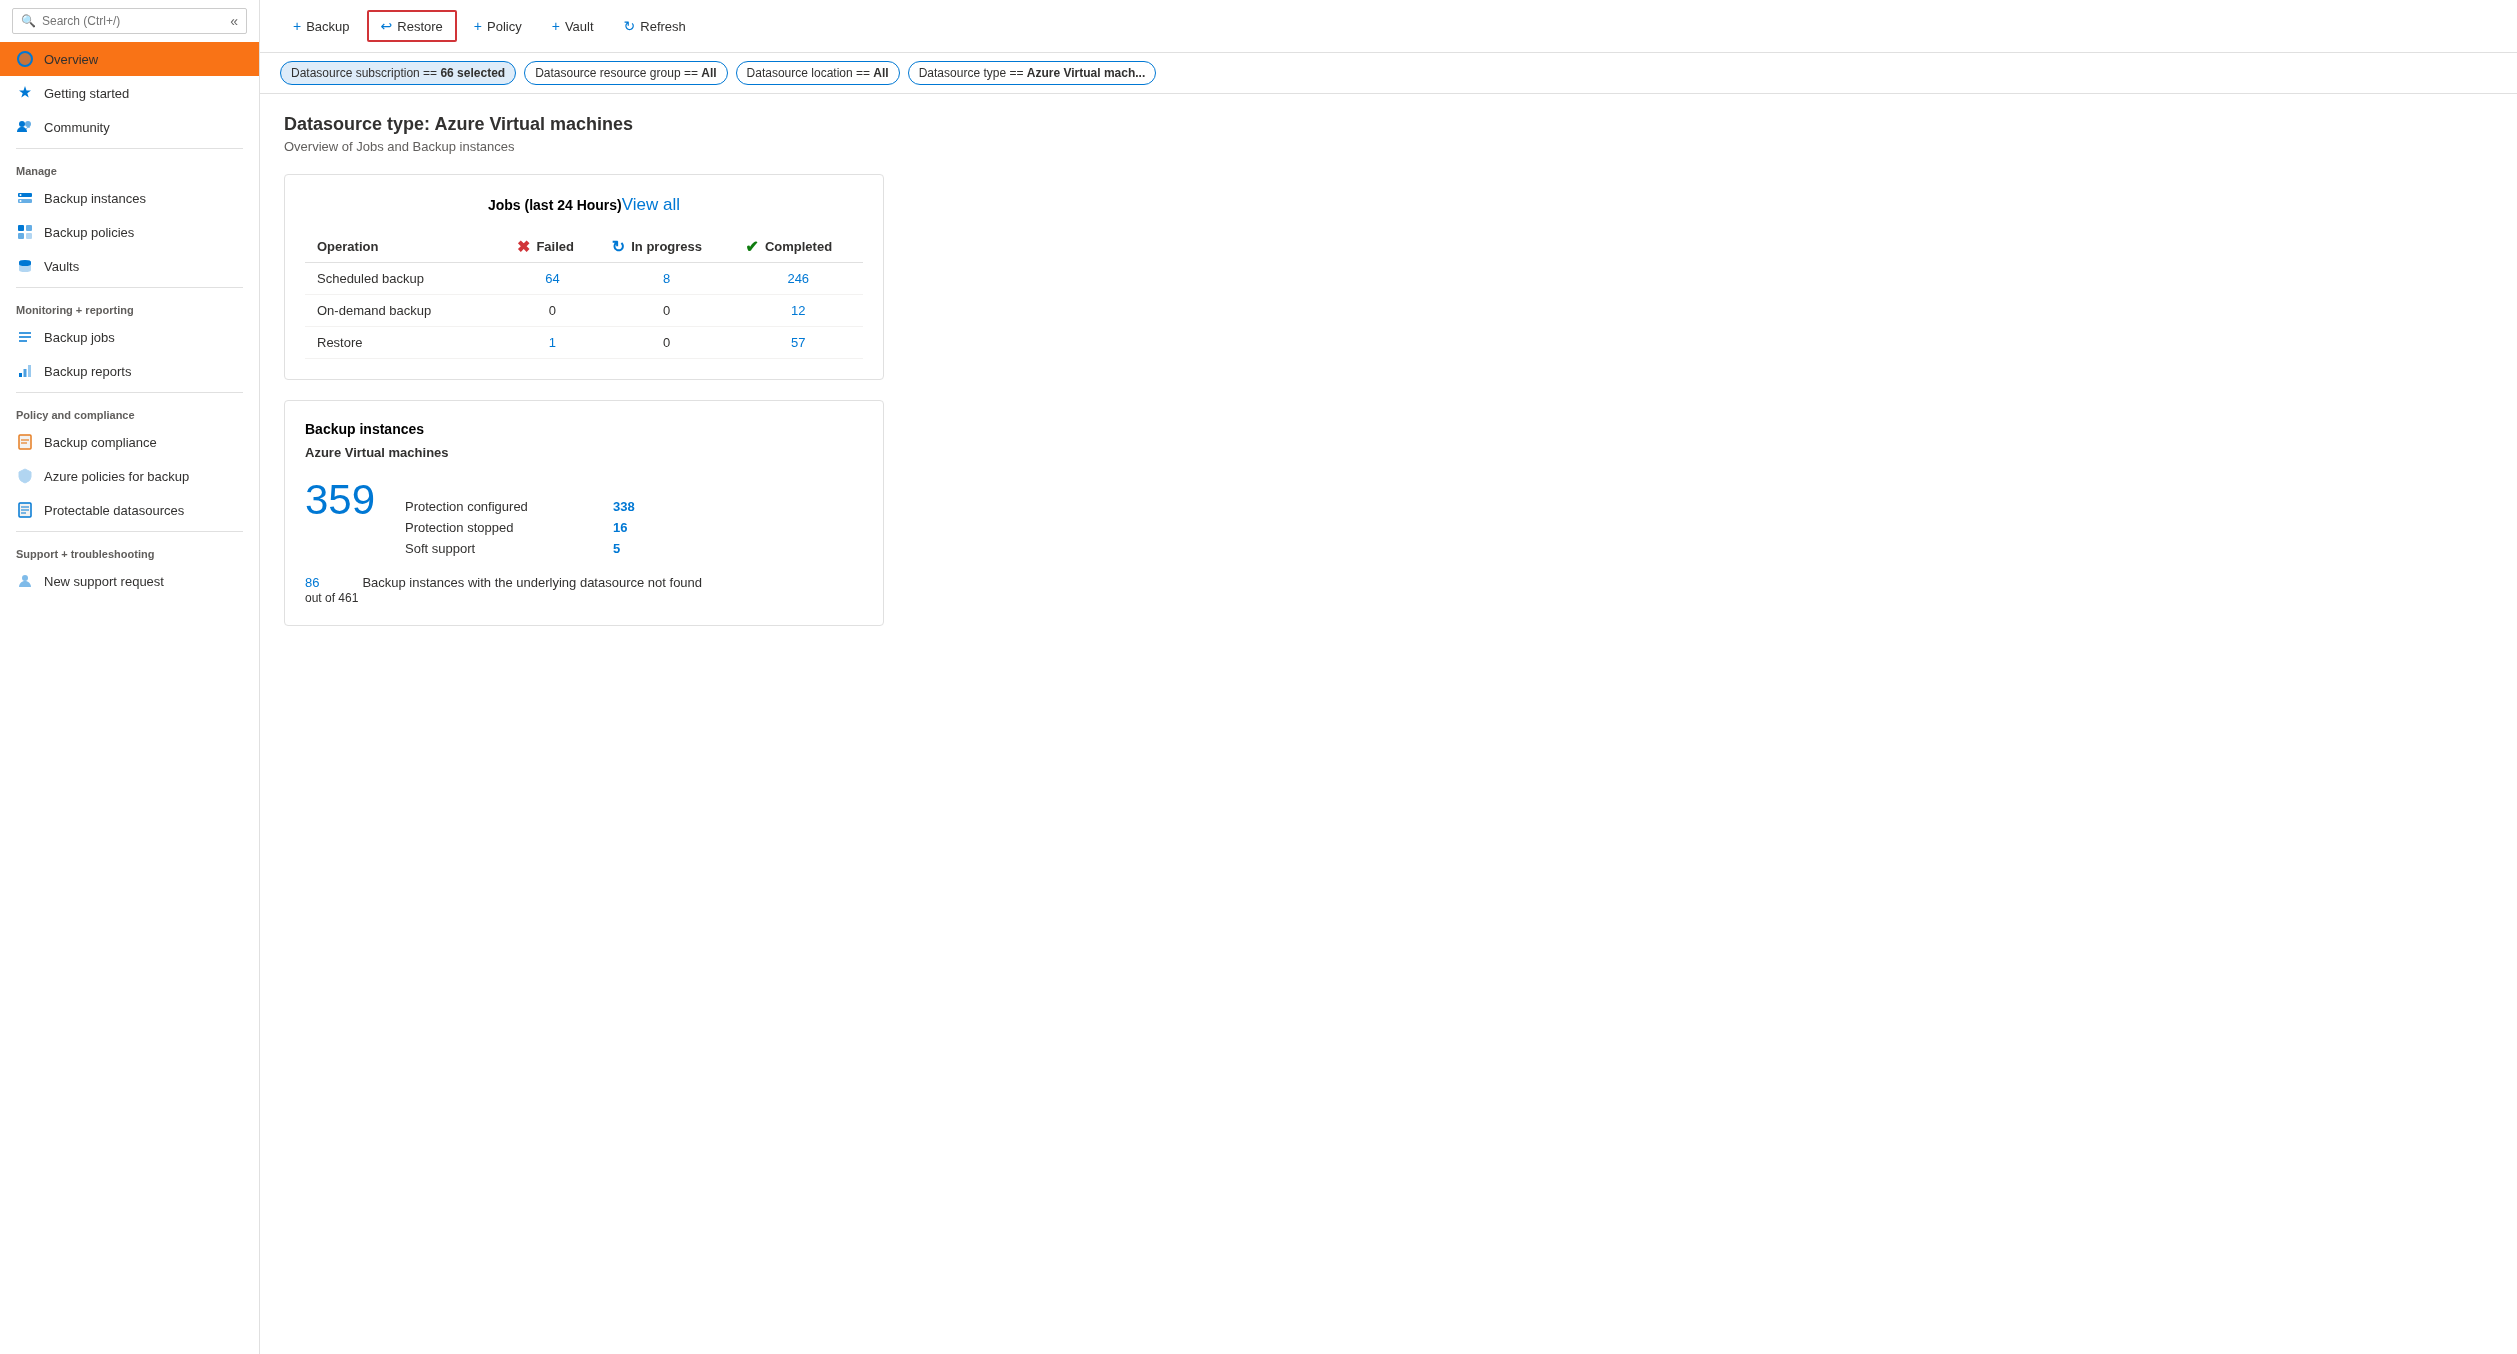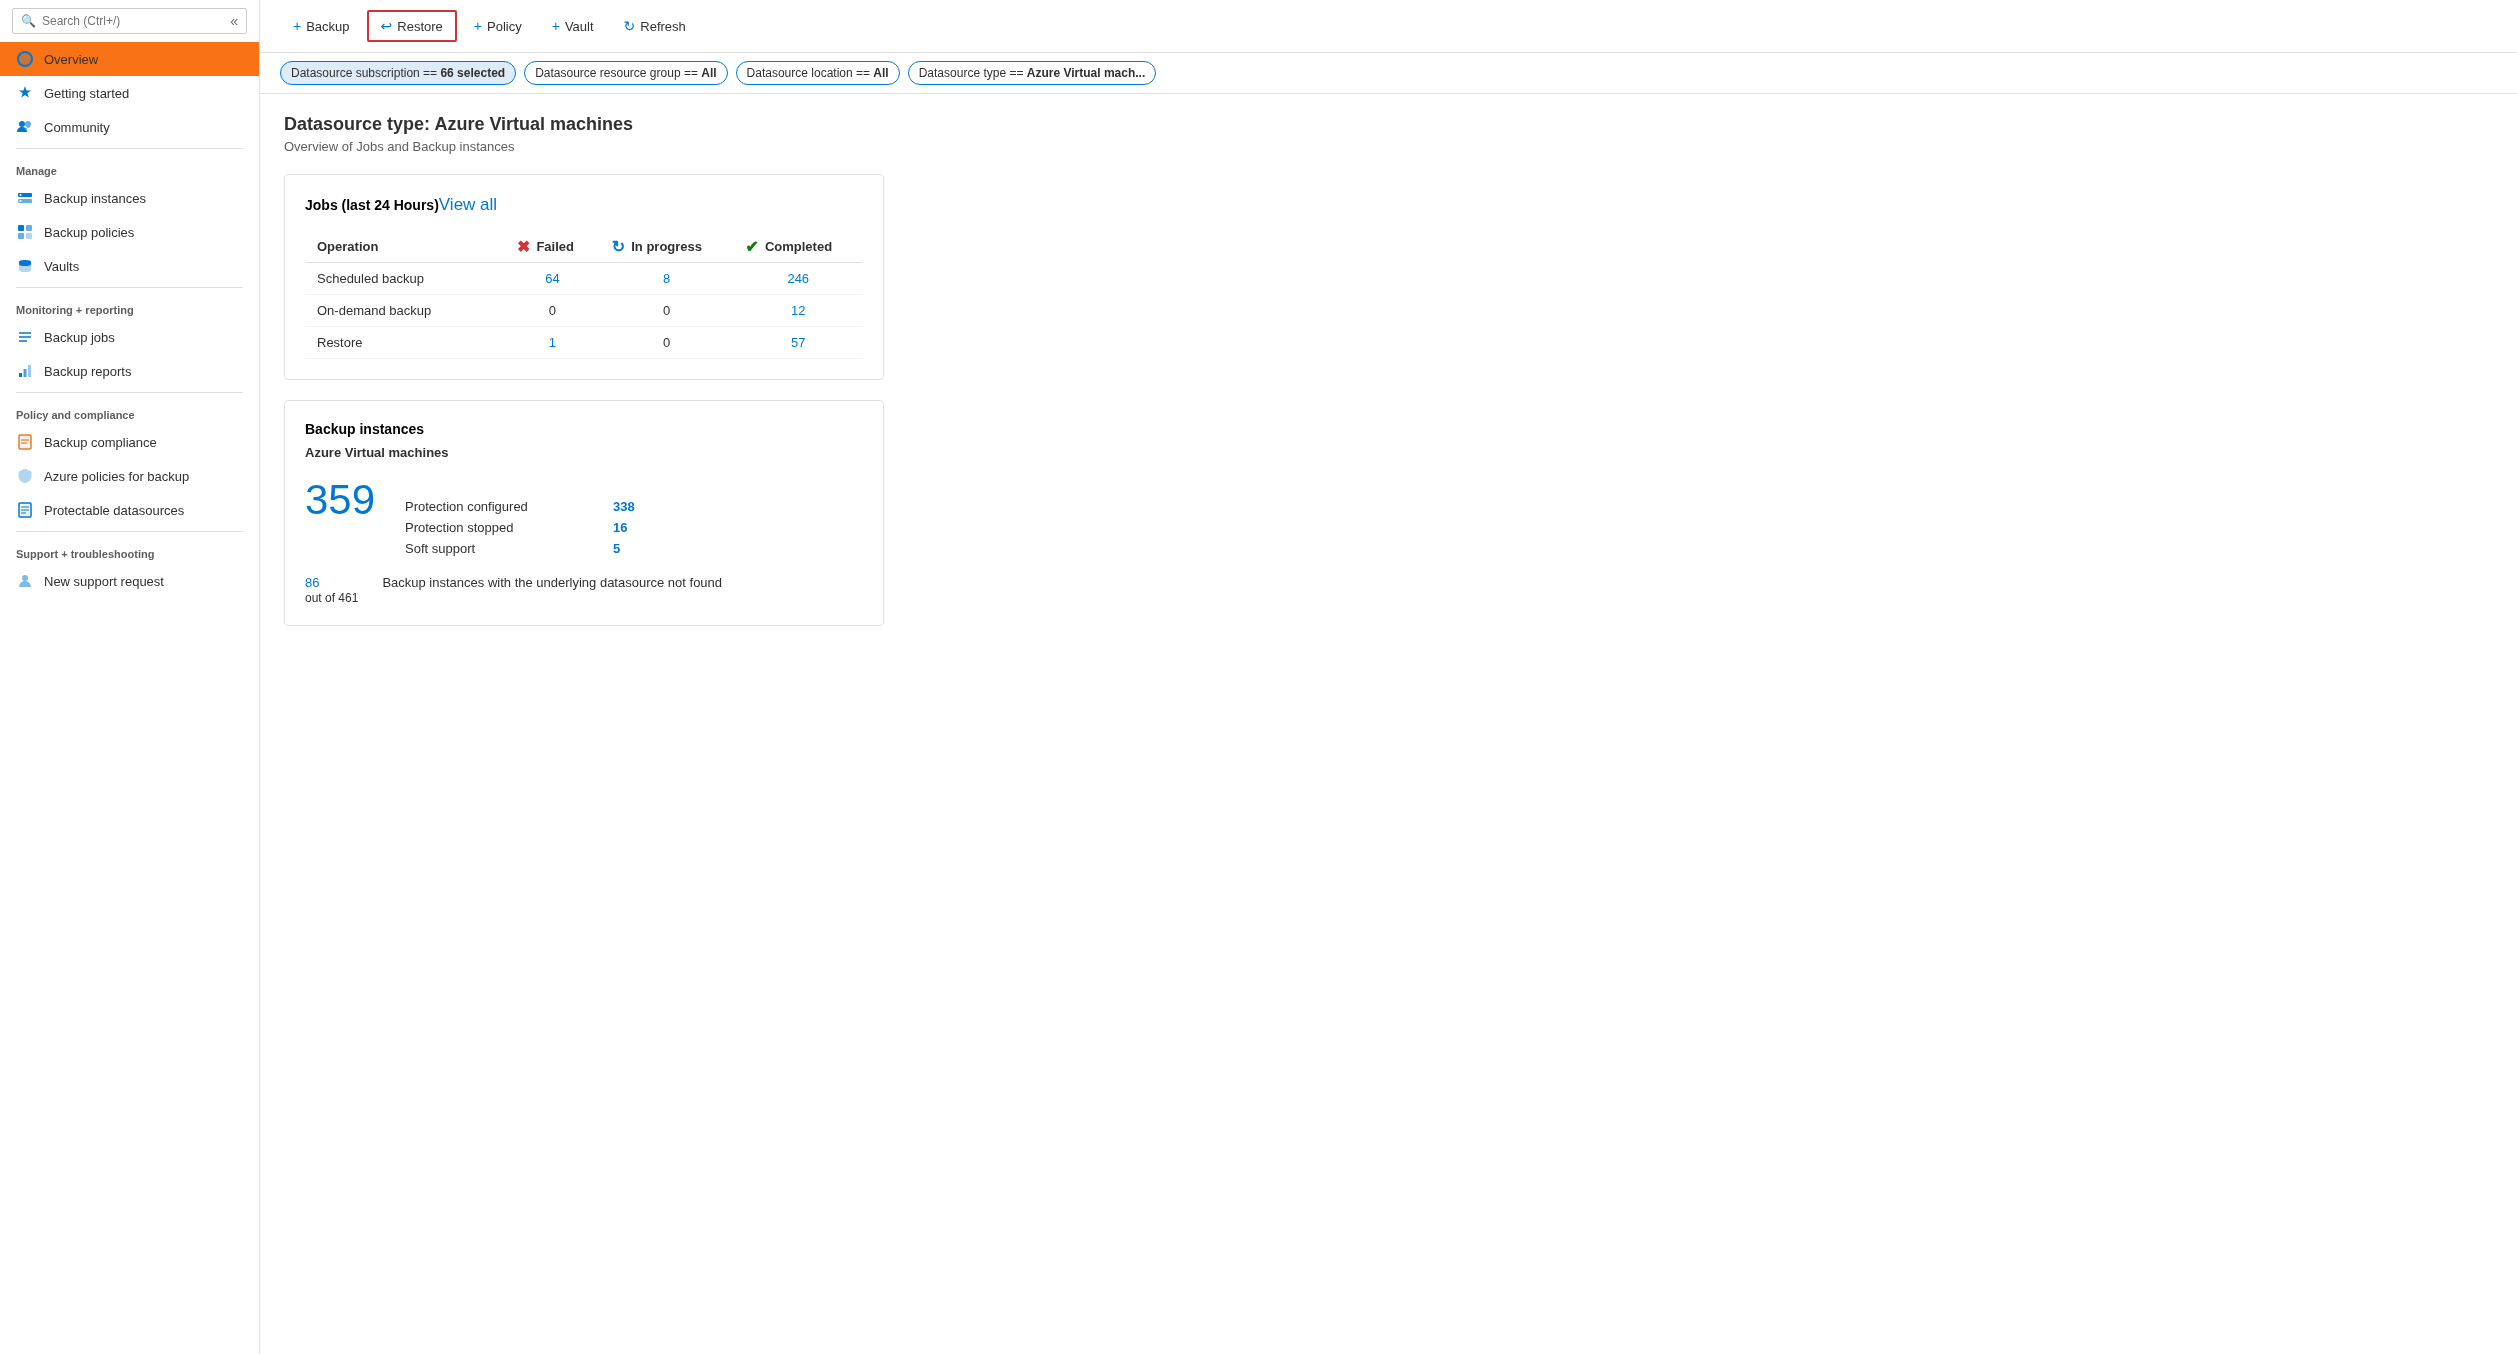--- a/index.html
+++ b/index.html
@@ -153,21 +153,21 @@
     
     .card {
       border: 1px solid #e0e0e0;
       border-radius: 4px;
       padding: 20px;
       margin-bottom: 20px;
       background: #fff;
     }
 
     
-    .jobs-header { display: flex; justify-content: flex-start; align-items: center; margin-bottom: 16px; }
+    .jobs-header { display: flex; justify-content: center; align-items: center; margin-bottom: 16px; }
     .jobs-title { font-size: 14px; font-weight: 600; }
     .view-all-link { color: #0078d4; text-decoration: none; font-size: 17px; cursor: pointer; }
 
     .jobs-table { width: 100%; border-collapse: collapse; }
     .jobs-table th { text-align: left; padding: 6px 12px; font-weight: 600; font-size: 13px; color: #323130; border-bottom: 1px solid #e0e0e0; }
     .jobs-table td { padding: 8px 12px; font-size: 13px; color: #323130; border-bottom: 1px solid #f3f2f1; }
     .jobs-table .col-operation { width: 200px; }
     .status-header { display: flex; align-items: center; gap: 6px; }
     .status-icon-failed { color: #d13438; font-size: 16px; }
     .status-icon-progress { color: #0078d4; font-size: 16px; }
@@ -178,21 +178,21 @@
 
     
     .backup-instances-header { font-size: 14px; font-weight: 600; margin-bottom: 8px; }
     .backup-instances-sub { font-size: 13px; font-weight: 600; margin-bottom: 16px; color: #323130; }
     .instances-grid { display: flex; gap: 20px; align-items: flex-start; }
     .instances-count { font-size: 42px; font-weight: 300; color: #0078d4; min-width: 80px; }
     .instances-details { flex: 1; margin-top: 20px; }
     .instances-row { display: flex; align-items: center; gap: 8px; padding: 3px 0; font-size: 13px; }
     .instances-row-label { color: #323130; min-width: 200px; }
     .instances-row-val { color: #0078d4; font-weight: 600; cursor: pointer; }
-    .instances-footer { margin-top: 16px; display: flex; gap: 24px; }
+    .instances-footer { margin-top: 16px; display: flex; gap: 4px; }
     .instances-footer-count { font-size: 13px; color: #0078d4; cursor: pointer; }
     .instances-footer-label { font-size: 13px; color: #323130; max-width: 360px; }
   </style>
 </head>
 <body>
 
 <div class="sidebar">
 
   <div class="sidebar-search">
     <span class="sidebar-search-icon">🔍</span>

